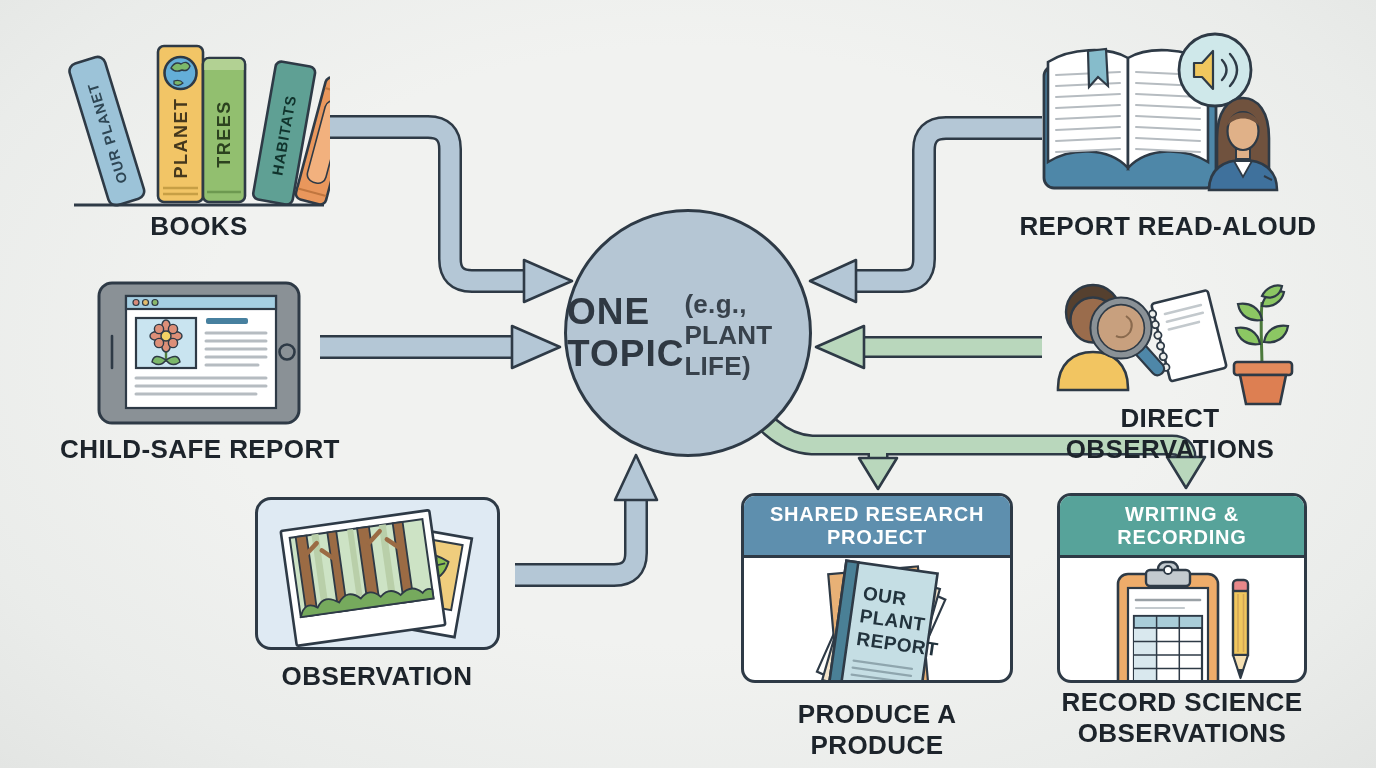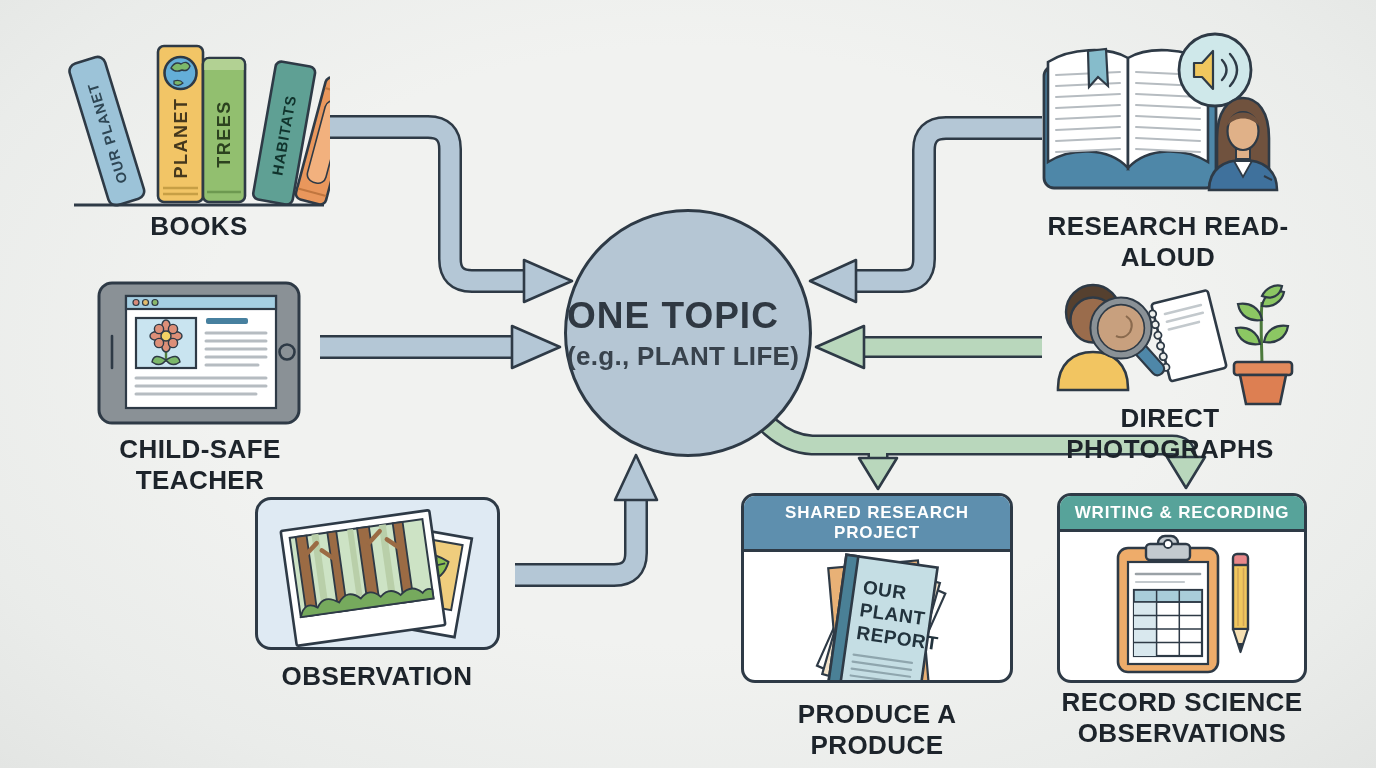--- a/index.html
+++ b/index.html
@@ -18,34 +18,34 @@
   svg{display:block;}
   #arrows{left:0;top:0;z-index:1;pointer-events:none;}
   .node{z-index:2;}
   .node-label{
     z-index:3;text-align:center;font-weight:bold;font-size:26px;
     color:var(--label);letter-spacing:0.4px;line-height:1.18;
   }
   .topic-circle{
     left:564px;top:209px;width:248px;height:248px;border-radius:50%;
     background:#b5c6d4;border:3px solid var(--ink);box-sizing:border-box;
-    display:flex;flex-direction:column;align-items:flex-start;justify-content:center;z-index:2;
+    display:flex;flex-direction:row;align-items:center;justify-content:center;z-index:2;
   }
   .topic-title{font-size:37px;font-weight:bold;color:#2f3842;letter-spacing:1px;}
   .topic-subtitle{font-size:26px;font-weight:bold;color:#38424c;margin-top:4px;letter-spacing:0.3px;}
   .photo-panel{
     left:255px;top:497px;width:245px;height:153px;background:#dfeaf3;
     border:3px solid var(--ink);border-radius:16px;box-sizing:border-box;z-index:2;
   }
   .card{
     background:#ffffff;border:3px solid var(--ink);border-radius:14px;
     box-sizing:border-box;overflow:hidden;z-index:2;
   }
   .card-header{
-    color:#ffffff;font-weight:bold;font-size:17px;letter-spacing:0.8px;
+    color:#ffffff;font-weight:bold;font-size:20px;letter-spacing:0.8px;
     text-align:center;padding:7px 4px 6px 4px;border-bottom:3px solid var(--ink);
   }
   #card-report{left:741px;top:493px;width:272px;height:190px;}
   #card-report .card-header{background:#5e8fae;}
   #card-recording{left:1057px;top:493px;width:250px;height:190px;}
   #card-recording .card-header{background:#57a39a;}
 </style>
 </head>
 <body>
 
@@ -171,21 +171,21 @@
         <line x1="110" y1="77" x2="170" y2="77"></line>
         <line x1="110" y1="85" x2="162" y2="85"></line>
         <line x1="40" y1="98" x2="170" y2="98"></line>
         <line x1="40" y1="106" x2="170" y2="106"></line>
         <line x1="40" y1="114" x2="160" y2="114"></line>
       </g>
       <line x1="16" y1="56" x2="16" y2="88" stroke-width="2.6" stroke-linecap="round"></line>
       <circle cx="191" cy="72" r="7.5" fill="none" stroke-width="2.6"></circle>
     </g>
   </svg>
-  <div class="abs node-label" style="left:55px;top:434px;width:290px">CHILD-SAFE TEACHER</div>
+  <div class="abs node-label" style="left:55px;top:434px;width:290px">CHILD-SAFE REPORT</div>
 
   <div class="abs photo-panel">
     <svg width="239" height="147" viewBox="0 0 239 147">
       <g stroke="#2e3a46">
 
         <g transform="rotate(10 160 85)">
           <rect x="115" y="30" width="90" height="100" fill="#ffffff" stroke-width="2.6"></rect>
           <rect x="123" y="38" width="74" height="66" fill="#efcd7d" stroke-width="2"></rect>
           <path d="M131,76 C136,56 162,46 186,57 C184,79 158,91 136,82 Z" fill="#8cc152" stroke-width="2"></path>
           <path d="M135,79 L183,59" fill="none" stroke-width="1.6"></path>
@@ -257,21 +257,21 @@
         <path d="M181,150 L181,110 C181,84 192,70 207,70 C222,70 233,84 233,110 L233,150 Z" fill="#70523e" stroke-width="2.6"></path>
         <rect x="200" y="118" width="14" height="13" fill="#e0b188" stroke-width="2"></rect>
         <ellipse cx="207" cy="103" rx="15.5" ry="19" fill="#e0b188" stroke-width="2.2"></ellipse>
         <path d="M191,98 C192,80 222,80 223,98 C215,88 199,88 191,98 Z" fill="#70523e" stroke="none"></path>
         <path d="M173,162 C173,141 188,132 207,132 C226,132 241,141 241,162 Z" fill="#3f719c" stroke-width="2.6"></path>
         <polygon points="198,133 207,149 216,133" fill="#ffffff" stroke-width="1.8"></polygon>
         <line x1="228" y1="148" x2="236" y2="152" stroke-width="2"></line>
       </g>
     </g>
   </svg>
-  <div class="abs node-label" style="left:1015px;top:211px;width:306px">RESEARCH READ-ALOUD</div>
+  <div class="abs node-label" style="left:1015px;top:211px;width:306px">REPORT READ-ALOUD</div>
 
   <svg class="abs node" style="left:1038px;top:276px" width="266" height="130" viewBox="0 0 266 130">
     <g stroke="#2e3a46">
 
       <g transform="rotate(-14 150 60)">
         <rect x="122" y="20" width="58" height="80" rx="3" fill="#ffffff" stroke-width="2.6"></rect>
         <g fill="#eef0ee" stroke-width="1.8">
           <circle cx="121" cy="30" r="3.6"></circle>
             <circle cx="121" cy="41" r="3.6"></circle>
           <circle cx="121" cy="52" r="3.6"></circle>
@@ -304,21 +304,21 @@
         <path d="M224,44 C212,46 202,40 200,28 C212,26 222,32 224,44 Z" fill="#8cc763" stroke-width="2.2"></path>
         <path d="M224,30 C234,32 244,26 246,16 C236,13 226,18 224,30 Z" fill="#8cc763" stroke-width="2.2"></path>
         <path d="M222,68 C210,70 200,64 198,52 C210,50 220,56 222,68 Z" fill="#8cc763" stroke-width="2.2"></path>
         <path d="M226,66 C238,68 248,62 250,50 C238,48 228,54 226,66 Z" fill="#8cc763" stroke-width="2.2"></path>
         <path d="M224,20 C228,12 236,8 244,10 C242,20 234,24 224,20 Z" fill="#8cc763" stroke-width="2.2"></path>
         <rect x="196" y="86" width="58" height="13" rx="3" fill="#e28a5c" stroke-width="2.6"></rect>
         <path d="M202,99 L248,99 L242,128 L208,128 Z" fill="#dd7f52" stroke-width="2.6"></path>
       </g>
     </g>
   </svg>
-  <div class="abs node-label" style="left:1020px;top:403px;width:300px">DIRECT PHOTOGRAPHS</div>
+  <div class="abs node-label" style="left:1020px;top:403px;width:300px">DIRECT OBSERVATIONS</div>
 
   <div id="card-report" class="abs card">
     <div class="card-header">SHARED RESEARCH PROJECT</div>
     <svg width="266" height="148" viewBox="0 0 266 148">
       <g stroke="#2e3a46">
         <rect x="92" y="18" width="88" height="118" transform="rotate(24 135 80)" fill="#fdfdfb" stroke-width="2.2"></rect>
         <rect x="92" y="16" width="88" height="120" transform="rotate(16 135 80)" fill="#f3e3c9" stroke-width="2.2"></rect>
         <rect x="90" y="12" width="90" height="124" transform="rotate(-5 135 80)" fill="#e8b176" stroke-width="2.2"></rect>
         <g transform="rotate(8 135 80)">
           <rect x="92" y="8" width="92" height="132" fill="#c5dee4" stroke-width="2.6"></rect>

